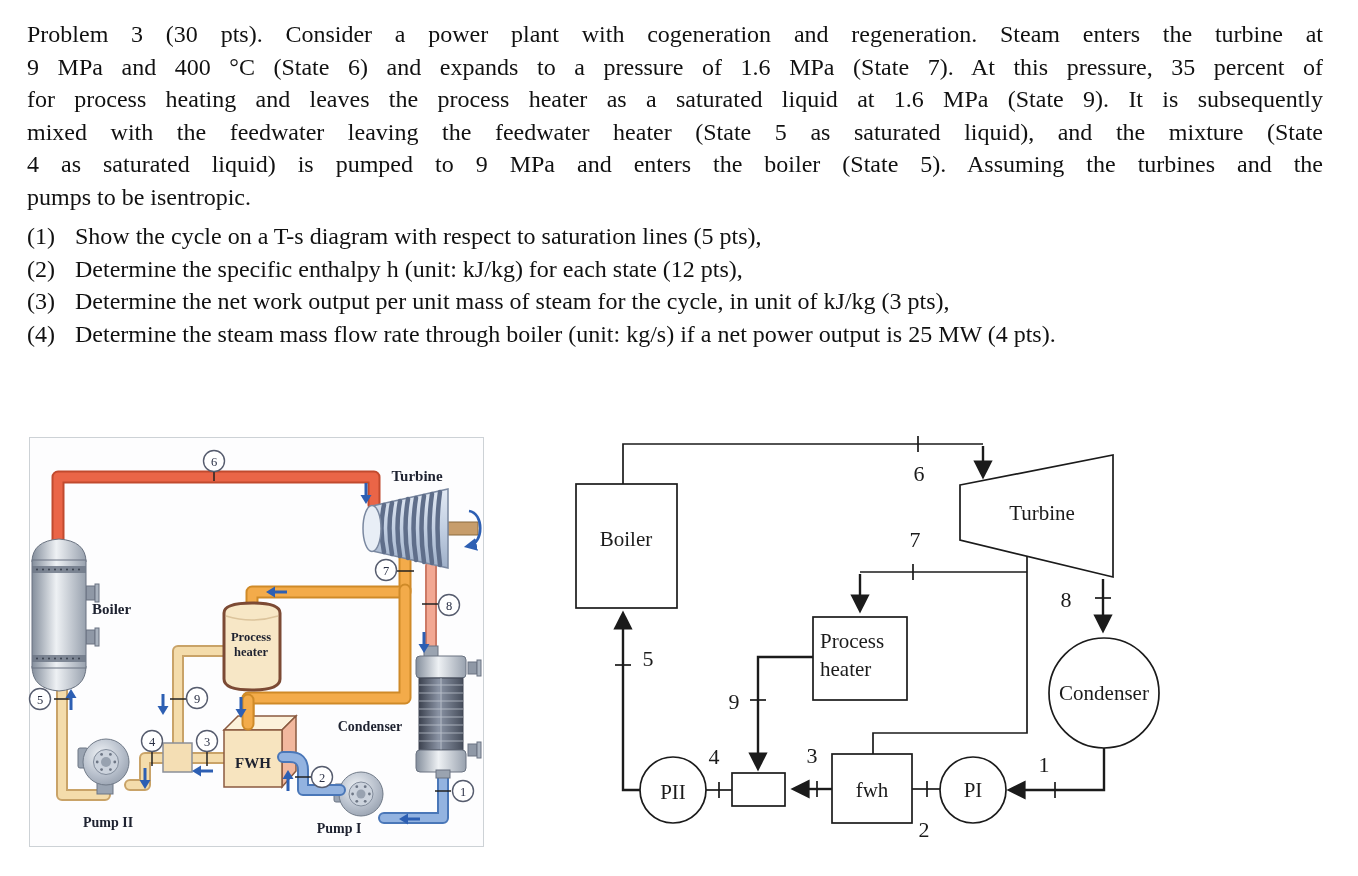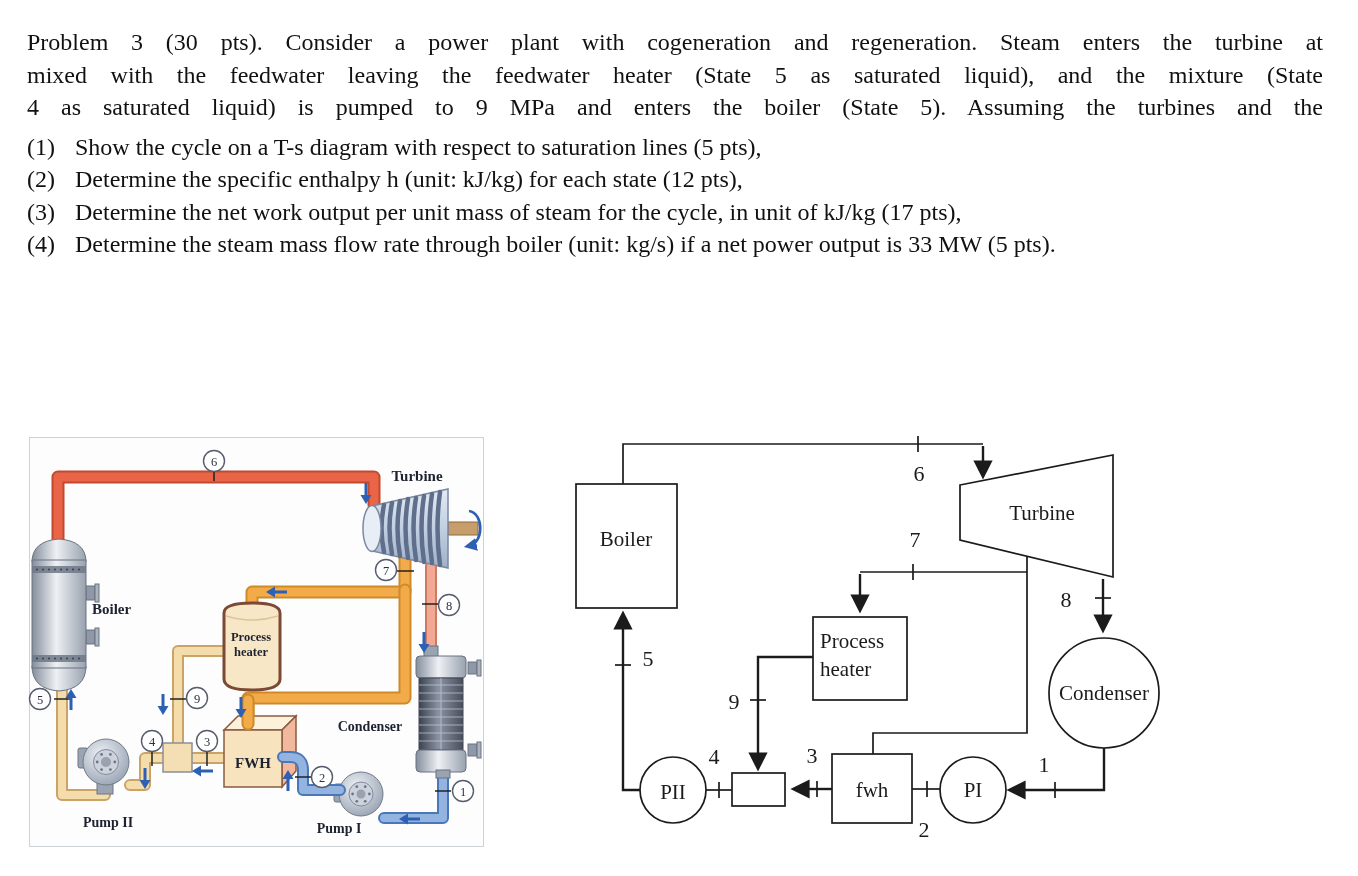--- a/index.html
+++ b/index.html
@@ -1,18 +1,18 @@
 <!DOCTYPE html>
 <html><head>
 <meta charset="utf-8">
 <style>
   html,body{margin:0;padding:0;background:#ffffff;}
   #page{position:relative;width:1358px;height:876px;background:#ffffff;overflow:hidden;
         font-family:"Liberation Serif","DejaVu Serif",serif;color:#111;}
-  #textblock{position:absolute;left:27px;top:26px;width:1296px;font-size:24px;line-height:32.5px;}
+  #textblock{position:absolute;left:27px;top:18px;width:1296px;font-size:24px;line-height:32.5px;}
   .pline{text-align:justify;text-align-last:justify;white-space:normal;}
   .pline.last{text-align-last:auto;}
   #tasks{margin-top:7px;}
   .task{display:flex;}
   .task .tnum{flex:0 0 48px;}
   .task .ttext{flex:1 1 auto;font-family:Liberation Serif, serif;}
   svg text{font-family:"Liberation Serif","DejaVu Serif",serif;}
   .figsvg{position:absolute;}
   
   .pipeO{fill:none;stroke-linecap:round;stroke-linejoin:round;}
@@ -27,38 +27,41 @@
   .st-c{fill:#fff;stroke:#565c6e;stroke-width:1.4;}
   .st-t{font-size:12.5px;fill:#2a3045;}
 </style>
 </head>
 <body>
 
 <div id="page">
 
   <div id="textblock">
     <div class="pline">Problem 3 (30 pts). Consider a power plant with cogeneration and regeneration. Steam enters the turbine at</div>
+    <div class="pline">9 MPa and 400 °C (State 6) and expands to a pressure of 1.6 MPa (State 7). At this pressure, 35 percent of</div>
+    <div class="pline">for process heating and leaves the process heater as a saturated liquid at 1.6 MPa (State 9). It is subsequently</div>
     <div class="pline">mixed with the feedwater leaving the feedwater heater (State 5 as saturated liquid), and the mixture (State</div>
     <div class="pline">4 as saturated liquid) is pumped to 9 MPa and enters the boiler (State 5). Assuming the turbines and the</div>
+    <div class="pline last">pumps to be isentropic.</div>
     <div id="tasks">
       <div class="task">
         <span class="tnum">(1)</span>
         <span class="ttext">Show the cycle on a T-s diagram with respect to saturation lines (5 pts),</span>
       </div>
       <div class="task">
         <span class="tnum">(2)</span>
         <span class="ttext">Determine the specific enthalpy h (unit: kJ/kg) for each state (12 pts),</span>
       </div>
       <div class="task">
         <span class="tnum">(3)</span>
-        <span class="ttext">Determine the net work output per unit mass of steam for the cycle, in unit of kJ/kg (17 pts),</span>
+        <span class="ttext">Determine the net work output per unit mass of steam for the cycle, in unit of kJ/kg (3 pts),</span>
       </div>
       <div class="task">
         <span class="tnum">(4)</span>
-        <span class="ttext">Determine the steam mass flow rate through boiler (unit: kg/s) if a net power output is 33 MW (5 pts).</span>
+        <span class="ttext">Determine the steam mass flow rate through boiler (unit: kg/s) if a net power output is 25 MW (4 pts).</span>
       </div>
     </div>
   </div>
 
   <svg class="figsvg" style="left:25px;top:432px" width="465" height="416" viewBox="25 432 465 416">
     <defs>
       <linearGradient id="gMetal" x1="0" y1="0" x2="1" y2="0">
         <stop offset="0" stop-color="#848e9c"></stop>
           <stop offset="0.45" stop-color="#eef1f4"></stop>
           <stop offset="1" stop-color="#98a1ae"></stop>

